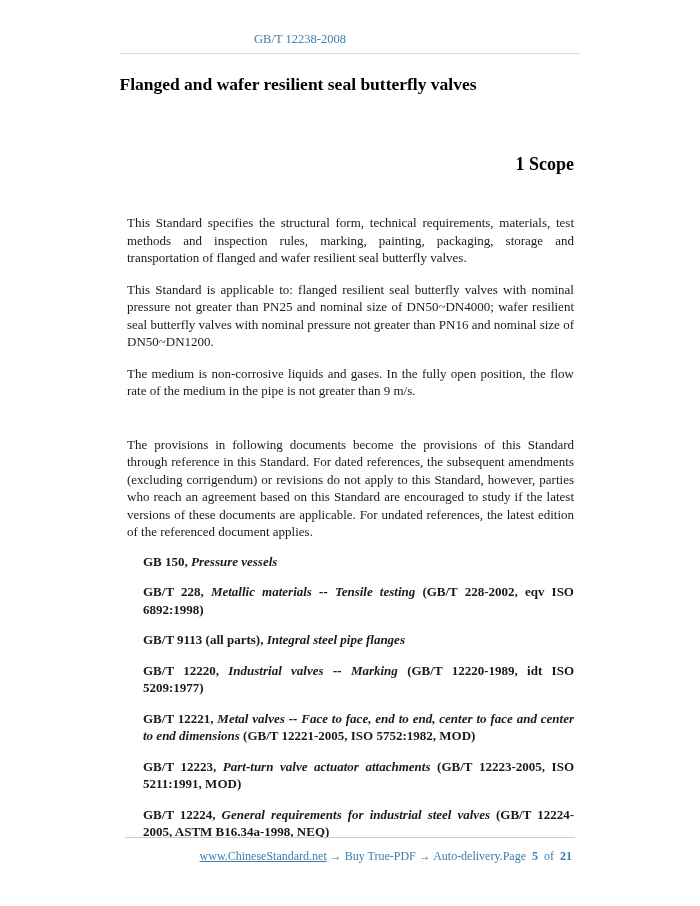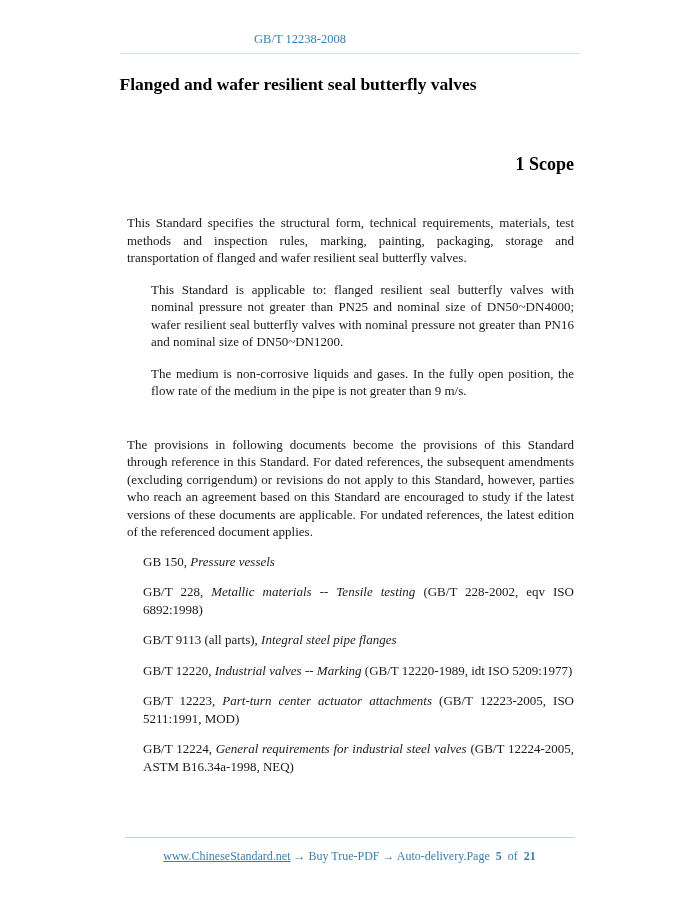--- a/index.html
+++ b/index.html
@@ -56,26 +56,27 @@
       line-height: 28px;
       text-align: right;
     }
     p {
       margin: 0;
       font-size: 13px;
       line-height: 17.5px;
       text-align: justify;
       color: #1a1a1a;
     }
-    .p-gap { margin-top: 14px; margin-left: 24px; }
+    .p-gap { margin-top: 14px; }
     .h-gap-after { margin-top: 36px; }
     .section2 { margin-top: 13px; }
     .refs {
       margin-top: 12px;
       padding-left: 16px;
+      font-weight: bold;
     }
     .ref {
       font-size: 13px;
       line-height: 17.5px;
       text-align: justify;
       margin-bottom: 13px;
       color: #1a1a1a;
     }
     .ref .title { font-style: italic; }
     .footer-rule {
@@ -87,21 +88,21 @@
       background: #b9d3e2;
     }
     .footer {
       position: absolute;
       top: 849px;
       left: 127px;
       width: 445px;
       font-size: 12px;
       color: #3a7fb0;
       display: flex;
-      justify-content: center;
+      justify-content: flex-end;
     }
     .footer a {
       color: #3a7fb0;
       text-decoration: underline;
     }
     .footer .pg-num { font-weight: bold; }
   </style>
 </head>
 <body>
 
@@ -116,21 +117,22 @@
   <p class="p-gap">This Standard is applicable to: flanged resilient seal butterfly valves with nominal pressure not greater than PN25 and nominal size of DN50~DN4000; wafer resilient seal butterfly valves with nominal pressure not greater than PN16 and nominal size of DN50~DN1200.</p>
   <p class="p-gap">The medium is non-corrosive liquids and gases. In the fully open position, the flow rate of the medium in the pipe is not greater than 9 m/s.</p>
 
   <p class="h-gap-after">The provisions in following documents become the provisions of this Standard through reference in this Standard. For dated references, the subsequent amendments (excluding corrigendum) or revisions do not apply to this Standard, however, parties who reach an agreement based on this Standard are encouraged to study if the latest versions of these documents are applicable. For undated references, the latest edition of the referenced document applies.</p>
 
   <div class="refs">
     <div class="ref"><span>GB 150, </span><span class="title">Pressure vessels</span><span></span></div>
     <div class="ref"><span>GB/T 228, </span><span class="title">Metallic materials -- Tensile testing</span><span> (GB/T 228-2002, eqv ISO 6892:1998)</span></div>
     <div class="ref"><span>GB/T 9113 (all parts), </span><span class="title">Integral steel pipe flanges</span><span></span></div>
     <div class="ref"><span>GB/T 12220, </span><span class="title">Industrial valves -- Marking</span><span> (GB/T 12220-1989, idt ISO 5209:1977)</span></div>
-    <div class="ref"><span>GB/T 12223, </span><span class="title">Part-turn center actuator attachments</span><span> (GB/T 12223-2005, ISO 5211:1991, MOD)</span></div>
+    <div class="ref"><span>GB/T 12221, </span><span class="title">Metal valves -- Face to face, end to end, center to face and center to end dimensions</span><span> (GB/T 12221-2005, ISO 5752:1982, MOD)</span></div>
+    <div class="ref"><span>GB/T 12223, </span><span class="title">Part-turn valve actuator attachments</span><span> (GB/T 12223-2005, ISO 5211:1991, MOD)</span></div>
     <div class="ref"><span>GB/T 12224, </span><span class="title">General requirements for industrial steel valves</span><span> (GB/T 12224-2005, ASTM B16.34a-1998, NEQ)</span></div>
   </div>
 </div>
 
 <div class="footer-rule"></div>
 <div class="footer">
   <div>
     <a>www.ChineseStandard.net</a><span> → </span><span>Buy True-PDF</span><span> → </span><span>Auto-delivery.</span>
   </div>
   <div>

